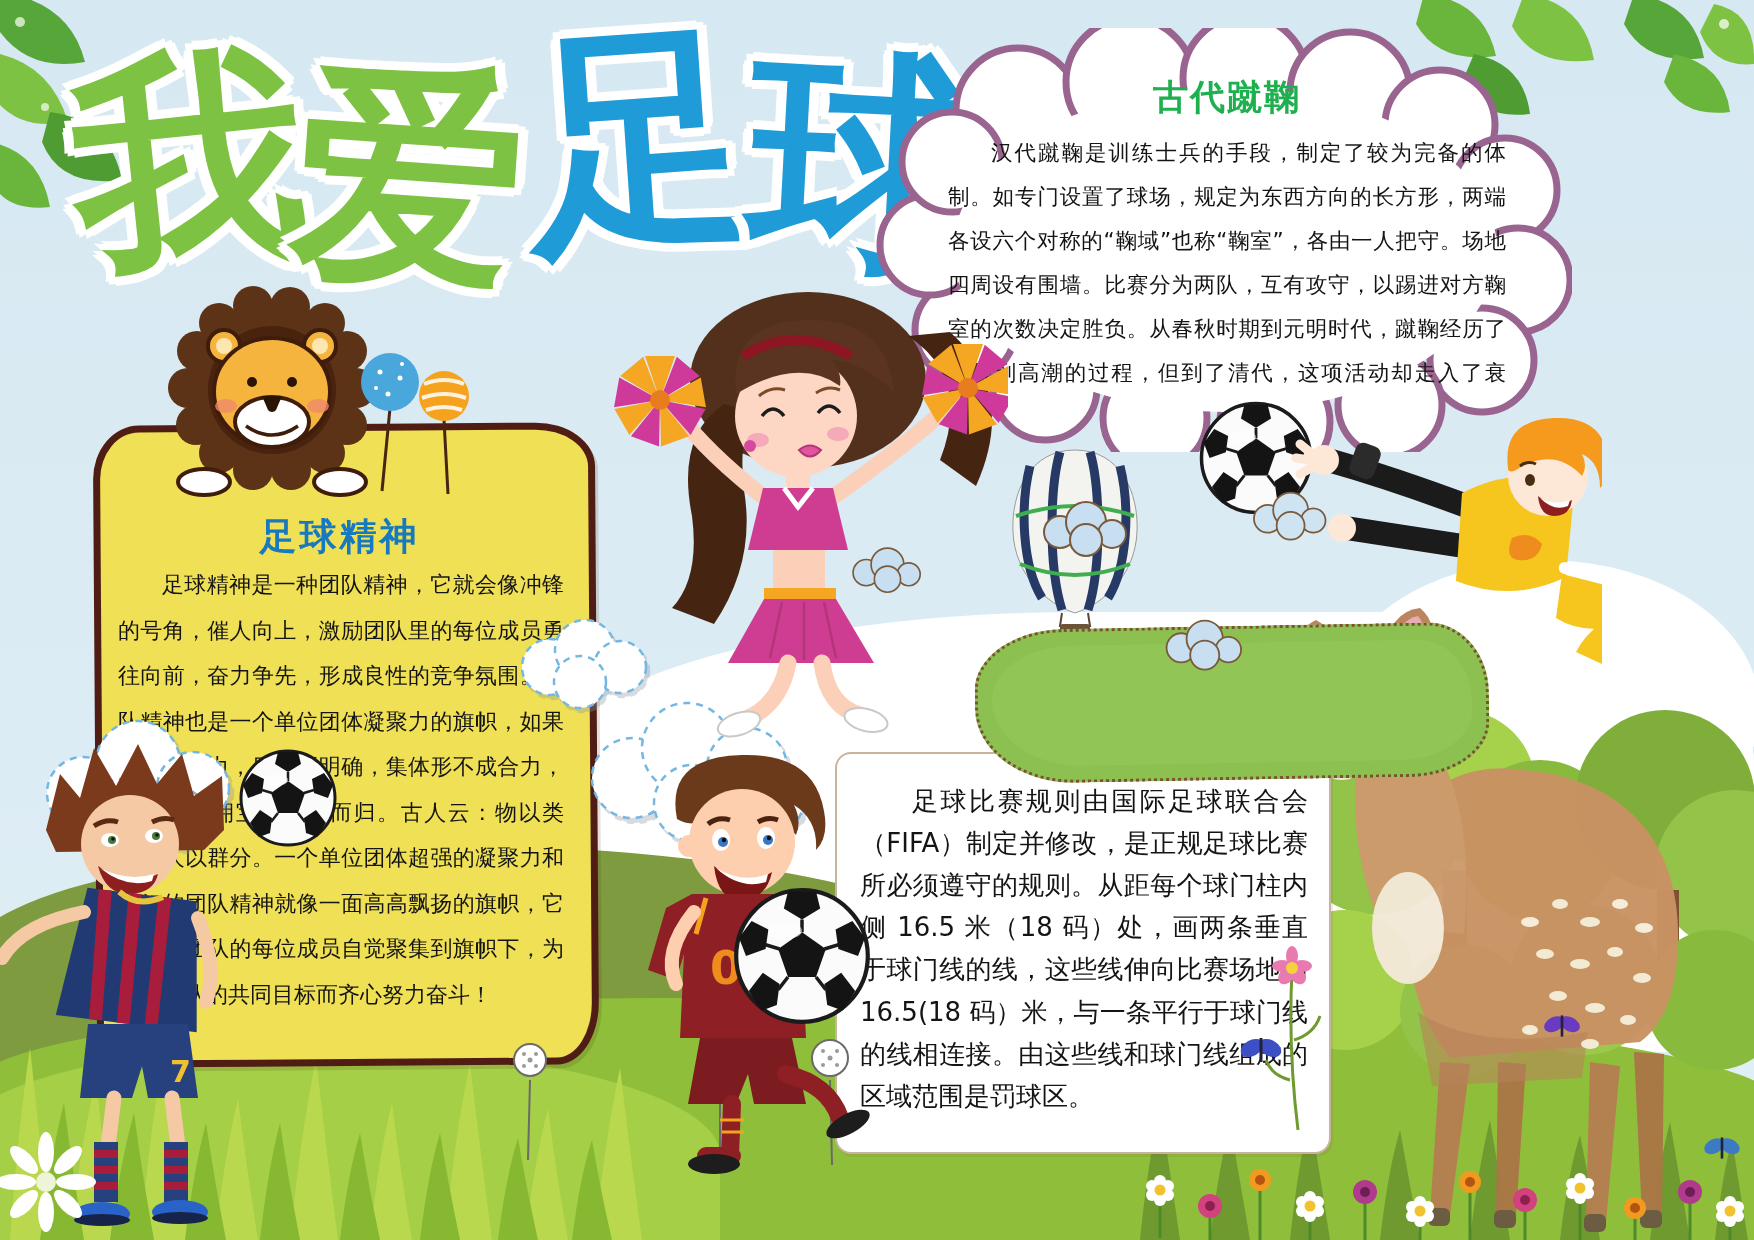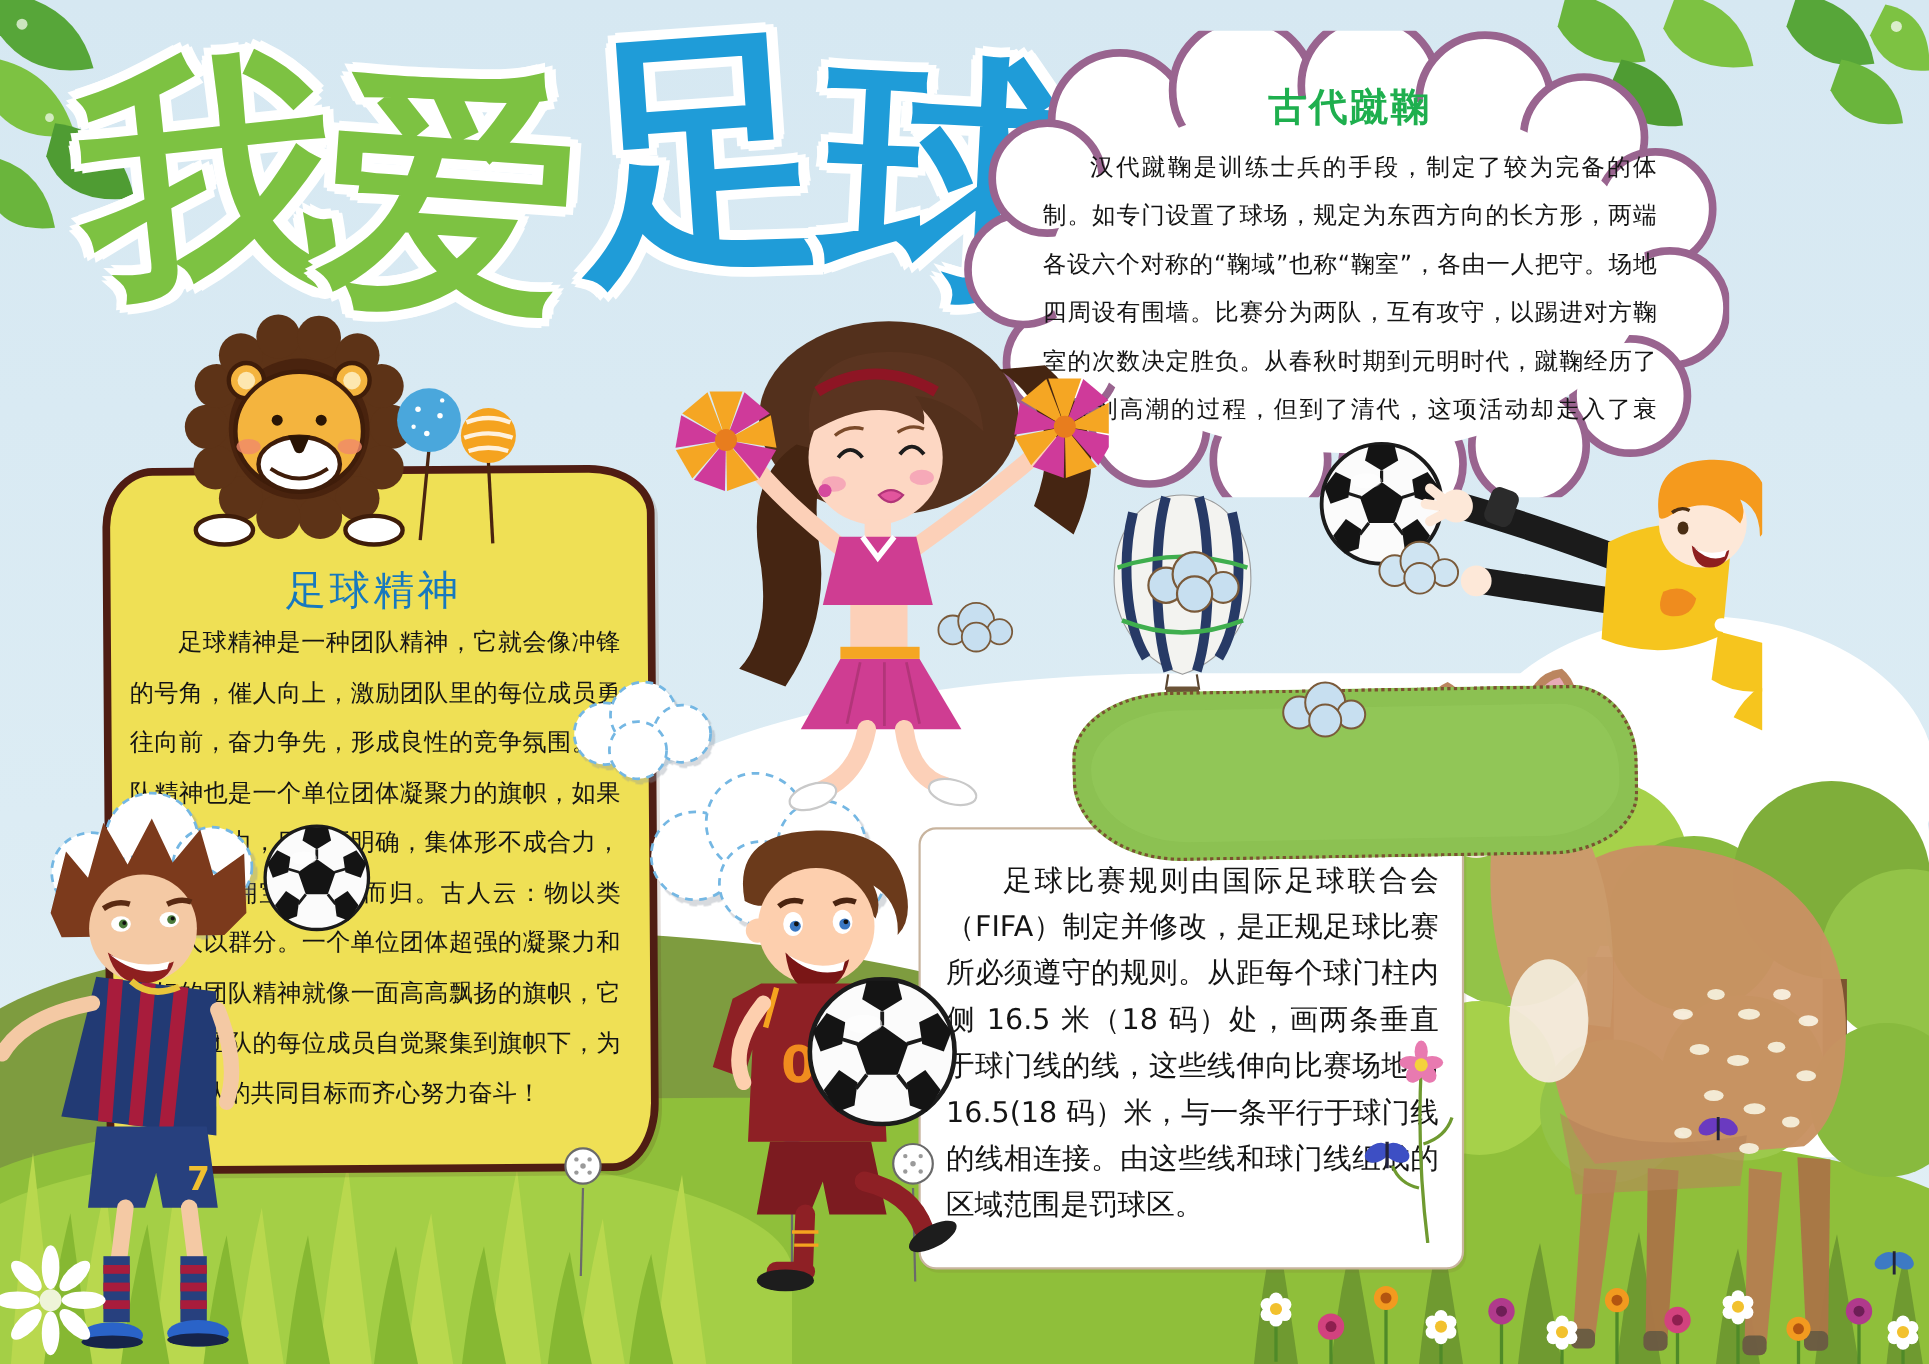--- a/index.html
+++ b/index.html
@@ -22,21 +22,21 @@
   
   .cuju-text{left:948px;top:74px;width:558px;}
   .cuju-text h2{margin:0 0 10px;text-align:center;font-size:35px;color:#1eaf4e;letter-spacing:2px;font-family:Liberation Serif, serif;}
   .body-cn{color:#141414;text-align:justify;text-indent:2em;margin:0;}
   .cuju-text p{font-size:21.5px;line-height:2.05;}
   
   .spirit-panel{left:95px;top:424px;width:488px;height:628px;background:#efe055;
     border:7px solid #4f1d13;border-radius:46px 60px 42px 58px/54px 44px 62px 40px;
     transform:rotate(-.4deg);box-shadow:3px 4px 0 rgba(80,40,20,.15);}
   .spirit-head{left:112px;top:512px;width:455px;text-align:center;font-size:37px;
-    font-weight:normal;color:#1779be;letter-spacing:3px;}
+    font-weight:bold;color:#1779be;letter-spacing:3px;}
   .spirit-body{left:118px;top:562px;width:446px;font-size:22px;line-height:2.07;}
   
   .rules-card{left:835px;top:752px;width:492px;height:398px;background:#fff;
     border:2px solid #c8b49e;border-radius:16px;box-shadow:2px 3px 0 rgba(120,90,60,.12);}
   .rules-banner{left:975px;top:626px;width:508px;height:148px;background:#8cc152;
     border:3px dotted #7a5230;border-radius:90px 60px 80px 100px/60px 70px 55px 75px;
     transform:rotate(-1deg);}
   .rules-banner-inner{position:absolute;left:14px;top:14px;right:14px;bottom:14px;
     background:#95c95b;border-radius:inherit;opacity:.6;}
   .rules-head{left:1025px;top:658px;width:430px;text-align:center;font-size:47px;

